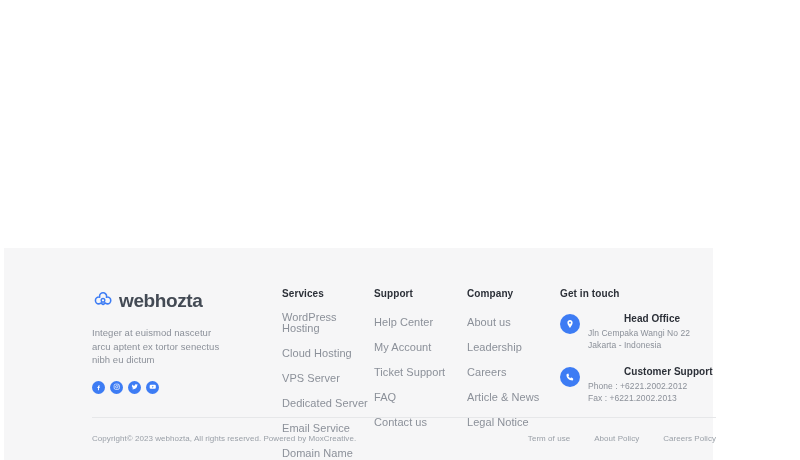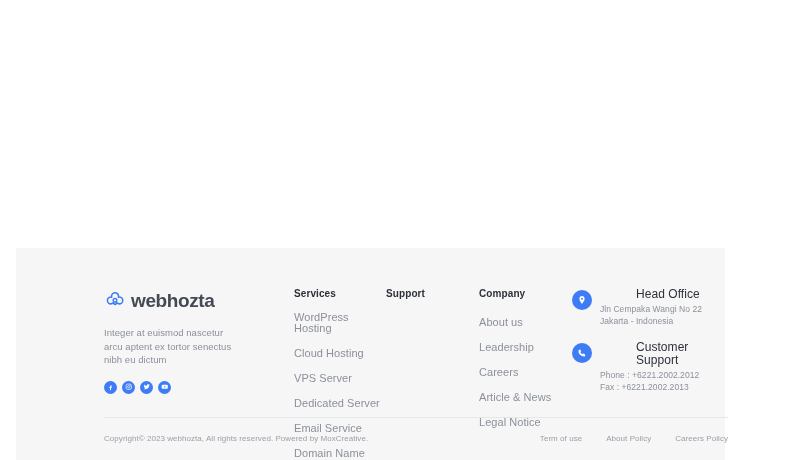--- a/index.html
+++ b/index.html
@@ -28,21 +28,21 @@
     left: 0;
     top: 0;
     width: 800px;
     height: 248px;
     background: #ffffff;
   }
 
   
   .footer {
     position: absolute;
-    left: 16px;
+    left: 4px;
     top: 248px;
     width: 709px;
     height: 212px;
     background: #f6f6f7;
     box-sizing: border-box;
   }
 
   .footer-inner {
     position: absolute;
     left: 88px;
@@ -156,22 +156,22 @@
     flex: 0 0 20px;
     margin-right: 8px;
     margin-top: 2px;
     display: flex;
     align-items: center;
     justify-content: center;
   }
   .contact-icon svg { display: block; }
   .contact-text { padding-top: 0px; }
   .contact-title {
-    font-size: 12px;
-    font-weight: 400;
+    font-size: 10px;
+    font-weight: 700;
     color: #2c3038;
     line-height: 13px;
     margin-bottom: 3px;
     letter-spacing: 0.05px;
     padding-left: 36px;
   }
   .contact-line {
     font-size: 8.5px;
     color: #8b9099;
     line-height: 11.5px;
@@ -275,34 +275,42 @@
             <li><a class="footer-link">Cloud Hosting</a></li>
             <li><a class="footer-link">VPS Server</a></li>
             <li><a class="footer-link">Dedicated Server</a></li>
             <li><a class="footer-link">Email Service</a></li>
             <li><a class="footer-link">Domain Name</a></li>
           </ul>
         </div>
 
         <div class="col-links-2">
           <div class="col-title">Support</div>
+          <ul class="link-list">
+            <li><a class="footer-link">Help Center</a></li>
+            <li><a class="footer-link">My Account</a></li>
+            <li><a class="footer-link">Ticket Support</a></li>
+            <li><a class="footer-link">FAQ</a></li>
+            <li><a class="footer-link">Contact us</a></li>
+          </ul>
         </div>
 
         <div class="col-links-3">
           <div class="col-title">Company</div>
           <ul class="link-list">
             <li><a class="footer-link">About us</a></li>
             <li><a class="footer-link">Leadership</a></li>
             <li><a class="footer-link">Careers</a></li>
             <li><a class="footer-link">Article &amp; News</a></li>
             <li><a class="footer-link">Legal Notice</a></li>
           </ul>
         </div>
 
         <div class="col-contact">
+          <div class="col-title">Get in touch</div>
 
           <div class="contact-block">
             <span class="contact-icon">
               <svg width="10" height="10" viewBox="0 0 24 24">
                 <path d="M12 2.6c-3.5 0-6.3 2.8-6.3 6.3 0 4.7 6.3 12.5 6.3 12.5s6.3-7.8 6.3-12.5c0-3.5-2.8-6.3-6.3-6.3z" fill="#ffffff"></path>
                 <circle cx="12" cy="8.9" r="2.3" fill="#3d7cf4"></circle>
               </svg>
             </span>
             <div class="contact-text">
               <div class="contact-title">Head Office</div>

